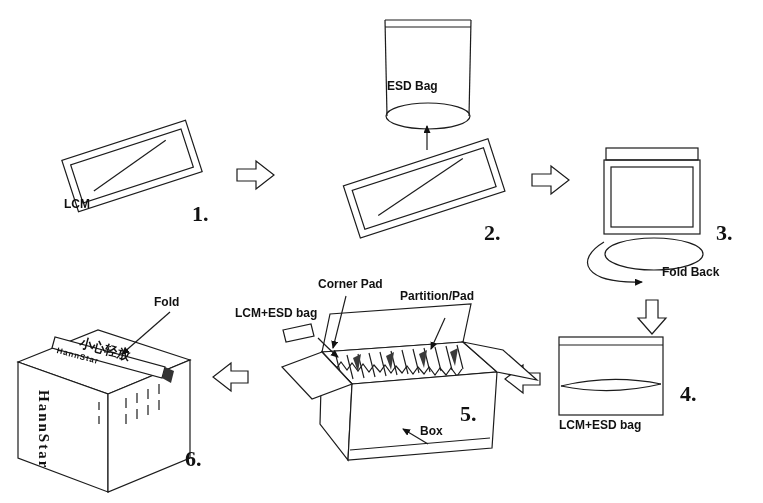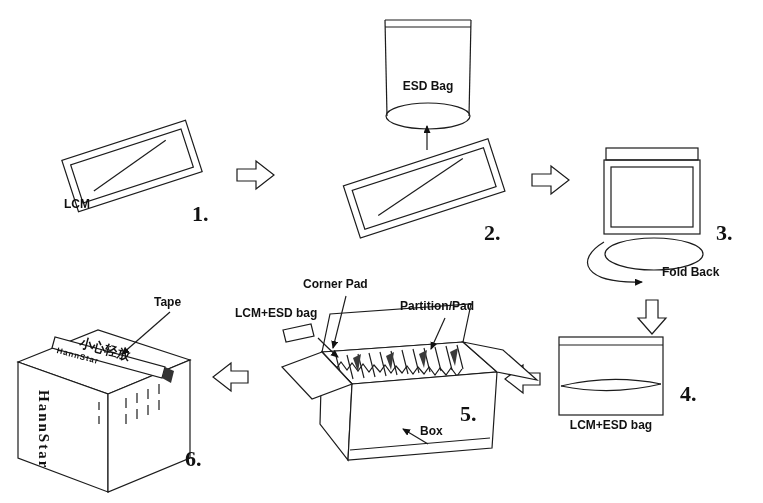--- a/index.html
+++ b/index.html
@@ -1,20 +1,20 @@
 <!DOCTYPE html>
 <html><head>
 <meta charset="utf-8">
 <style>
   html,body{margin:0;padding:0;background:#fff;}
   .stage{position:relative;width:763px;height:503px;background:#fff;overflow:hidden;
          font-family:"Liberation Sans",sans-serif;color:#111;}
   .stage svg{position:absolute;left:0;top:0;}
   .lbl{position:absolute;font-weight:bold;font-size:12px;line-height:1.1;white-space:nowrap;color:#111;}
-  .lbl.center{text-align:center;}
+  .lbl.center{}
   .num{position:absolute;font-family:"Liberation Serif",serif;font-weight:bold;font-size:22px;
        line-height:1;color:#111;white-space:nowrap;}
   .brand-vert{position:absolute;left:52px;top:390px;transform-origin:0 0;transform:rotate(90deg);
        font-family:"Liberation Serif",serif;font-weight:bold;font-size:15px;letter-spacing:2px;}
   .tape-print{position:absolute;left:58px;top:346px;transform-origin:0 0;transform:rotate(15deg);
        font-weight:bold;font-size:8px;letter-spacing:1px;}
   .handling{position:absolute;left:82px;top:334px;transform-origin:0 0;transform:rotate(15deg);
        font-weight:bold;font-size:13px;}
 </style>
 </head>
@@ -139,25 +139,25 @@
 
   <div class="lbl center" style="left:387px;top:80px;width:82px">ESD Bag</div>
   <div class="num" style="left:484px;top:222px">2.</div>
 
   <div class="num" style="left:716px;top:222px">3.</div>
   <div class="lbl" style="left:662px;top:266px">Fold Back</div>
 
   <div class="num" style="left:680px;top:383px">4.</div>
   <div class="lbl center" style="left:559px;top:419px;width:104px">LCM+ESD bag</div>
 
-  <div class="lbl" style="left:303px;top:278px">Corner Pad</div>
-  <div class="lbl" style="left:400px;top:300px">Partition/Pad</div>
+  <div class="lbl" style="left:318px;top:278px">Corner Pad</div>
+  <div class="lbl" style="left:400px;top:290px">Partition/Pad</div>
   <div class="lbl" style="left:235px;top:307px">LCM+ESD bag</div>
   <div class="lbl" style="left:420px;top:425px">Box</div>
   <div class="num" style="left:460px;top:403px">5.</div>
 
-  <div class="lbl" style="left:154px;top:296px">Tape</div>
+  <div class="lbl" style="left:154px;top:296px">Fold</div>
   <div class="brand-vert">HannStar</div>
   <div class="tape-print">HannStar</div>
   <div class="handling">小心轻放</div>
   <div class="num" style="left:185px;top:448px">6.</div>
 
 </div>
 
 </body></html>

